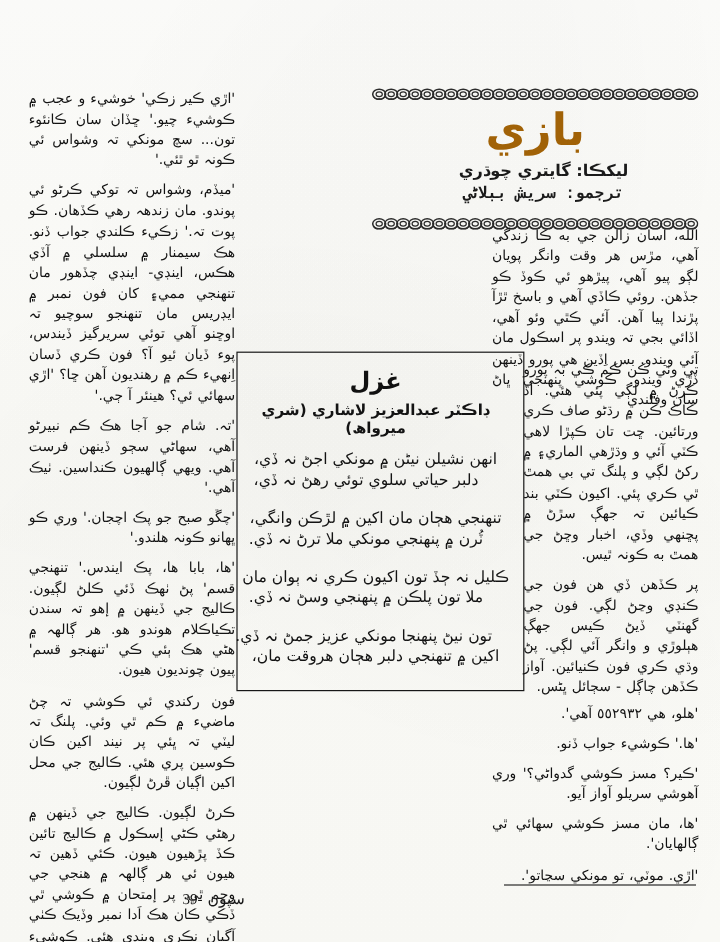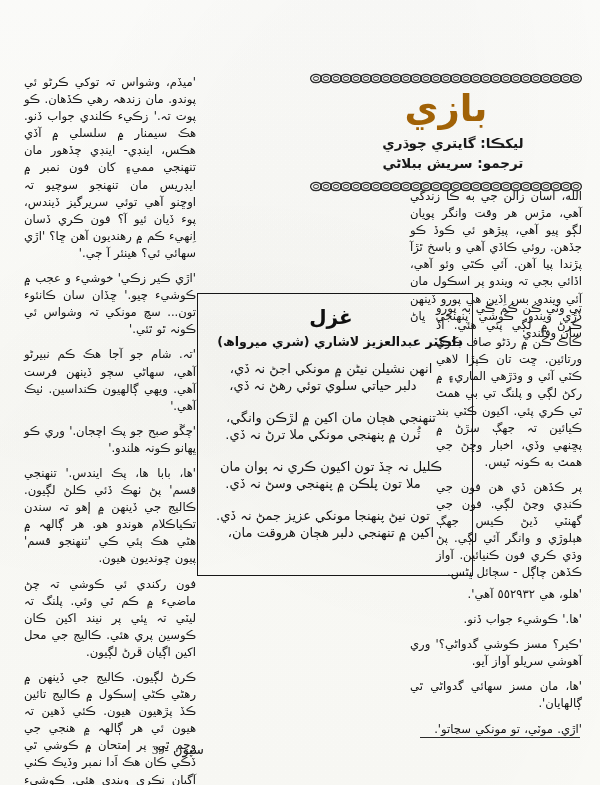--- a/index.html
+++ b/index.html
@@ -61,21 +61,21 @@
   .credit {
     font-size: 13.5px;
     font-weight: bold;
     color: #1a1a1a;
     direction: rtl;
     text-align: center;
     line-height: 1.5;
     margin: 0;
     padding-left: 14px;
   }
-  .credit.second { margin-bottom: 7px; }
+  .credit.second { margin-bottom: 7px; font-family: Liberation Mono, monospace; }
 
   
   .col {
     position: absolute;
     direction: rtl;
     text-align: justify;
     text-align-last: right;
     color: #121212;
     font-size: 11.6px;
     line-height: 17.1px;
@@ -113,38 +113,39 @@
   .dialogue {
     margin: 0;
     line-height: 17.1px;
   }
 
   
   .poem-box {
     position: absolute;
     top: 293px;
     left: 197px;
-    width: 276px;
+    width: 240px;
     height: 283px;
     border: 1.6px solid #171717;
     background: transparent;
     box-sizing: border-box;
     direction: rtl;
     padding: 8px 10px 6px 2px;
   }
   .poem-title {
     text-align: center;
     font-size: 20px;
     font-weight: bold;
     letter-spacing: 2px;
     color: #101010;
     margin: 4px 0 6px 0;
     line-height: 1.1;
   }
   .poem-author {
+    text-align: center;
     font-size: 12.6px;
     font-weight: bold;
     color: #131313;
     margin: 0 0 11px 0;
     line-height: 1.2;
   }
   .couplet {
     margin: 0 0 15px 0;
     font-size: 13px;
     line-height: 17px;
@@ -275,27 +276,27 @@
 
     <div class="col col-right-mid">
       <p>تي وٺي ڪن ڪم ڪي بہ پورو ڪرڻ ۾ لڳي پئي هئي. آڏ ڪاڪ ڪن ۾ رڌڻو صاف ڪري ورتائين. ڇت تان ڪپڙا لاهي ڪٽي آئي و وڌڙهي الماري۽ ۾ رکڻ لڳي و پلنگ تي بي همٿ ٿي ڪري پئي. اکيون ڪٽي بند ڪيائين تہ جهڳ سڙڻ ۾ پڇنهي وڏي، اخبار وڇڻ جي همٿ به ڪونہ ٿيس.</p>
       <p>پر ڪڏهن ڏي هن فون جي ڪنڊي وڃڻ لڳي. فون جي گهنٽي ڏيڻ ڪيس جهڳ هٻلوڙي و وانگر آئي لڳي. پڻ وڌي ڪري فون ڪنيائين. آواز ڪڏهن چاڳل - سڄائل ڀڻس.</p>
     </div>
 
     <div class="col col-right-bottom">
       <p class="dialogue">'هلو، هي ٥٥٢٩٣٢ آهي'.</p>
       <p class="dialogue">'ها.' ڪوشيء جواب ڏنو.</p>
       <p class="dialogue">'ڪير؟ مسز ڪوشي گدواڻي؟' وري آهوشي سريلو آواز آيو.</p>
-      <p class="dialogue">'ها، مان مسز سهائي گدواڻي ٿي ڳالهايان'.</p>
+      <p class="dialogue">'ها، مان مسز ڪوشي سهائي ٿي ڳالهايان'.</p>
       <p class="dialogue">'اڙي. موٽي، تو مونکي سڃاتو'.</p>
     </div>
 
     <div class="col col-left">
+      <p>'اڙي ڪير زڪي' خوشيء و عجب ۾ ڪوشيء چيو.' ڇڏان سان ڪانئوء تون... سچ مونکي تہ وشواس ئي ڪونہ ٿو ٿئي.'</p>
       <p>'ميڏم، وشواس تہ توکي ڪرڻو ئي پوندو. مان زندهہ رهي ڪڏهان. ڪو پوت تہ.' زڪيء ڪلندي جواب ڏنو. هڪ سيمنار ۾ سلسلي ۾ آڏي هڪس، اينڊي- اينڊي چڏهور مان تنهنجي ممي۽ کان فون نمبر ۾ ايڊريس مان تنهنجو سوچيو تہ اوڇنو آهي توئي سريرگيز ڏيندس، پوء ڏيان ئيو آ؟ فون ڪري ڏسان اِنهيء ڪم ۾ رهنديون آهن ڇا؟ 'اڙي سهائي ئي؟ هينئر آ ڄي.'</p>
-      <p>'اڙي ڪير زڪي' خوشيء و عجب ۾ ڪوشيء چيو.' ڇڏان سان ڪانئوء تون... سچ مونکي تہ وشواس ئي ڪونہ ٿو ٿئي.'</p>
       <p>'تہ. شام جو آجا هڪ ڪم نبيرڻو آهي، سهاڻي سڄو ڏينهن فرست آهي. ويهي ڳالهيون ڪنداسين. ٺيڪ آهي.'</p>
       <p>'چڱو صبح جو پڪ اچجان.' وري ڪو ڀهانو ڪونہ هلندو.'</p>
       <p>'ها، بابا ها، پڪ ايندس.' تنهنجي قسم' پڻ ٺهڪ ڏئي ڪلڻ لڳيون. ڪاليج جي ڏينهن ۾ إهو تہ سندن تڪياڪلام هوندو هو. هر ڳالهہ ۾ هڻي هڪ ٻئي ڪي 'تنهنجو قسم' پيون چونديون هيون.</p>
       <p>فون رکندي ئي ڪوشي تہ چڻ ماضيء ۾ ڪم ٿي وئي. پلنگ تہ ليٽي تہ ڀئي پر نيند اکين ڪان ڪوسين پري هئي. ڪاليج جي محل اکين اڳيان ڦرڻ لڳيون.</p>
       <p>ڪرڻ لڳيون. ڪاليج جي ڏينهن ۾ رهڻي ڪڻي إسڪول ۾ ڪاليج تائين ڪڏ پڙهيون هيون. ڪئي ڏهين تہ هيون ئي هر ڳالهہ ۾ هنجي جي وڇم ٿي. پر إمتحان ۾ ڪوشي ٿي ڏڪي ڪان هڪ اَدا نمبر وڏيڪ ڪٺي آڳيان نڪري ويندي هئي. ڪوشيء جي ڇاهيندڙن</p>
     </div>
 
     <div class="poem-box">
       <div class="poem-title">غزل</div>
       <div class="poem-author">ڊاڪٽر عبدالعزيز لاشاري (شري ميرواھ)</div>

